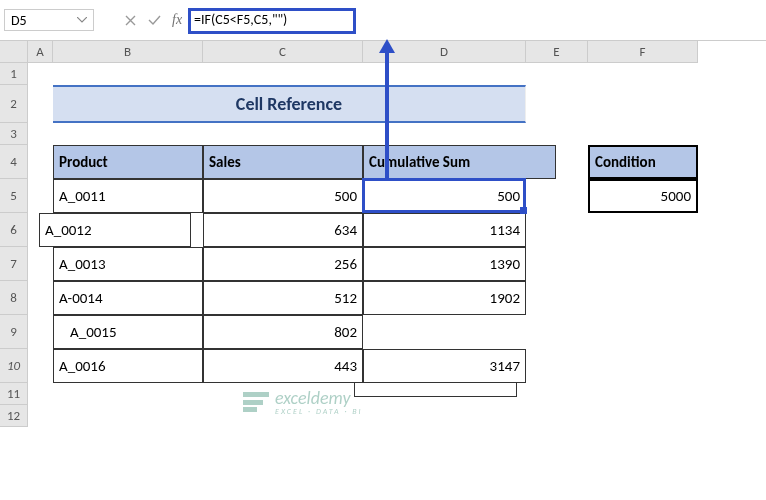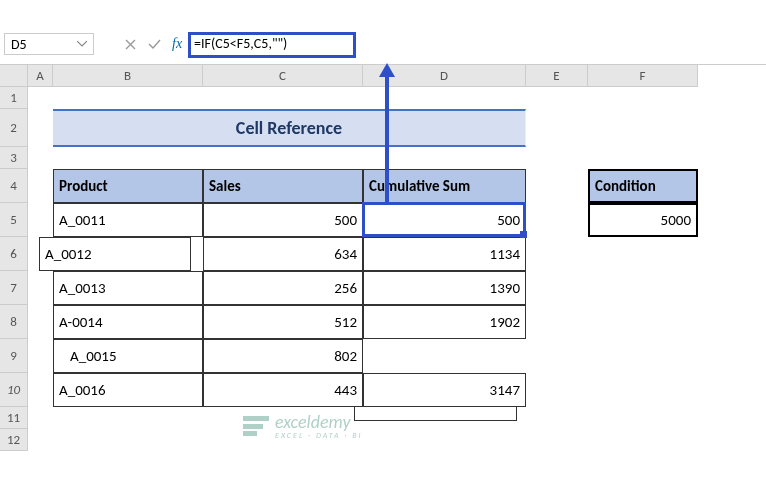--- a/index.html
+++ b/index.html
@@ -12,21 +12,20 @@
       position: relative;
       overflow: hidden;
     }
     .formula-bar {
       display: flex;
       align-items: center;
       height: 41px;
       border-bottom: 1px solid #ccc;
       background: #fff;
       padding: 4px 4px;
-      margin-top: 24px;
     }
     .name-box {
       width: 90px;
       height: 22px;
       border: 1px solid #ccc;
       background: #fff;
       padding: 2px 6px;
       display: flex;
       align-items: center;
       justify-content: space-between;
@@ -39,21 +38,21 @@
       display: flex;
       align-items: center;
       justify-content: center;
       color: #888;
       font-size: 13px;
     }
     .fx-label {
       font-style: italic;
       font-family: 'Times New Roman', serif;
       font-size: 14px;
-      color: #0369a1;
+      color: #737373;
       padding: 0 6px;
     }
     .formula-input {
       flex: 1;
       height: 22px;
       padding: 2px 6px;
       position: relative;
     }
     .formula-highlight {
       position: absolute;
@@ -249,21 +248,21 @@
       <div class="row-h" style="height: 34px;">8</div>
       <div class="row-h" style="height: 34px;">9</div>
       <div class="row-h" style="height: 34px; font-style: italic;">10</div>
       <div class="row-h" style="height: 22px;">11</div>
       <div class="row-h" style="height: 22px;">12</div>
     </div>
   <div class="cells" id="cells">
       <div class="cell title-band" style="left: 25px; top: 22px; width: 473px; height: 38px;">Cell Reference</div>
       <div class="cell tbl-hdr" style="left: 25px; top: 82px; width: 150px; height: 34px;">Product</div>
       <div class="cell tbl-hdr" style="left: 175px; top: 82px; width: 160px; height: 34px;">Sales</div>
-      <div class="cell tbl-hdr" style="left: 335px; top: 82px; width: 163px; height: 34px;">Cumulative Sum</div>
+      <div class="cell tbl-hdr" style="left: 335px; top: 82px; width: 193px; height: 34px;">Cumulative Sum</div>
       <div class="cell tbl-cell" style="left: 25px; top: 116px; width: 150px; height: 34px;">A_0011</div>
       <div class="cell tbl-cell num" style="left: 175px; top: 116px; width: 160px; height: 34px;">500</div>
       <div class="cell tbl-cell num" style="left: 335px; top: 116px; width: 163px; height: 34px;">500</div>
       <div class="cell tbl-cell" style="left: 11px; top: 150px; width: 152px; height: 34px;">A_0012</div>
       <div class="cell tbl-cell num" style="left: 175px; top: 150px; width: 160px; height: 34px;">634</div>
       <div class="cell tbl-cell num" style="left: 335px; top: 150px; width: 163px; height: 34px;">1134</div>
       <div class="cell tbl-cell" style="left: 25px; top: 184px; width: 150px; height: 34px;">A_0013</div>
       <div class="cell tbl-cell num" style="left: 175px; top: 184px; width: 160px; height: 34px;">256</div>
       <div class="cell tbl-cell num" style="left: 335px; top: 184px; width: 163px; height: 34px;">1390</div>
       <div class="cell tbl-cell" style="left: 25px; top: 218px; width: 150px; height: 34px;">A-0014</div>

